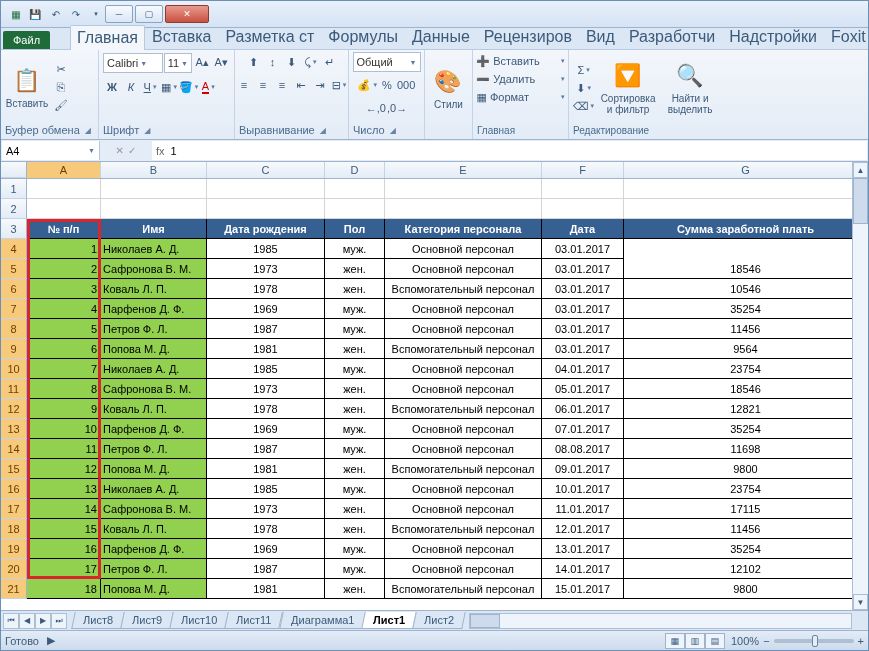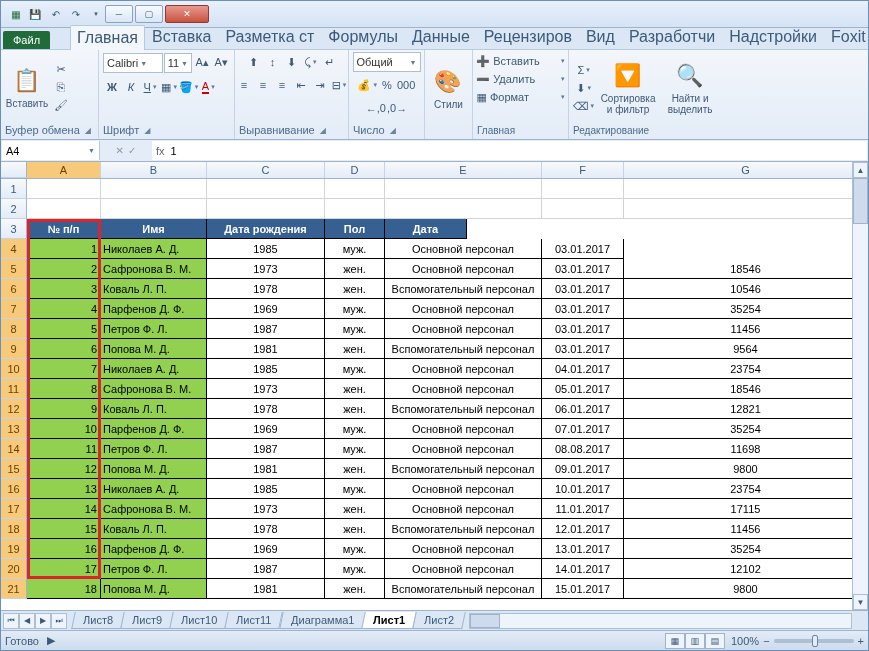--- a/index.html
+++ b/index.html
@@ -303,21 +303,23 @@
         <div class="cell cE"></div>
         <div class="cell cF"></div>
         <div class="cell cG"></div>
       </div>
       <div class="row">
         <div class="rowhdr">3</div>
         <div class="cell cA thdr">№ п/п</div>
         <div class="cell cB thdr">Имя</div>
         <div class="cell cC thdr">Дата рождения</div>
         <div class="cell cD thdr">Пол</div>
+        <div class="cell cE thdr">Категория персонала</div>
         <div class="cell cF thdr">Дата</div>
+        <div class="cell cG thdr">Сумма заработной плать</div>
       </div>
       <div class="row">
         <div class="rowhdr sel">4</div>
         <div class="cell cA greencell">1</div>
         <div class="cell cB tcell l" style="background:#92d050">Николаев А. Д.</div>
         <div class="cell cC tcell">1985</div>
         <div class="cell cD tcell">муж.</div>
         <div class="cell cE tcell">Основной персонал</div>
         <div class="cell cF tcell">03.01.2017</div>
       </div>

